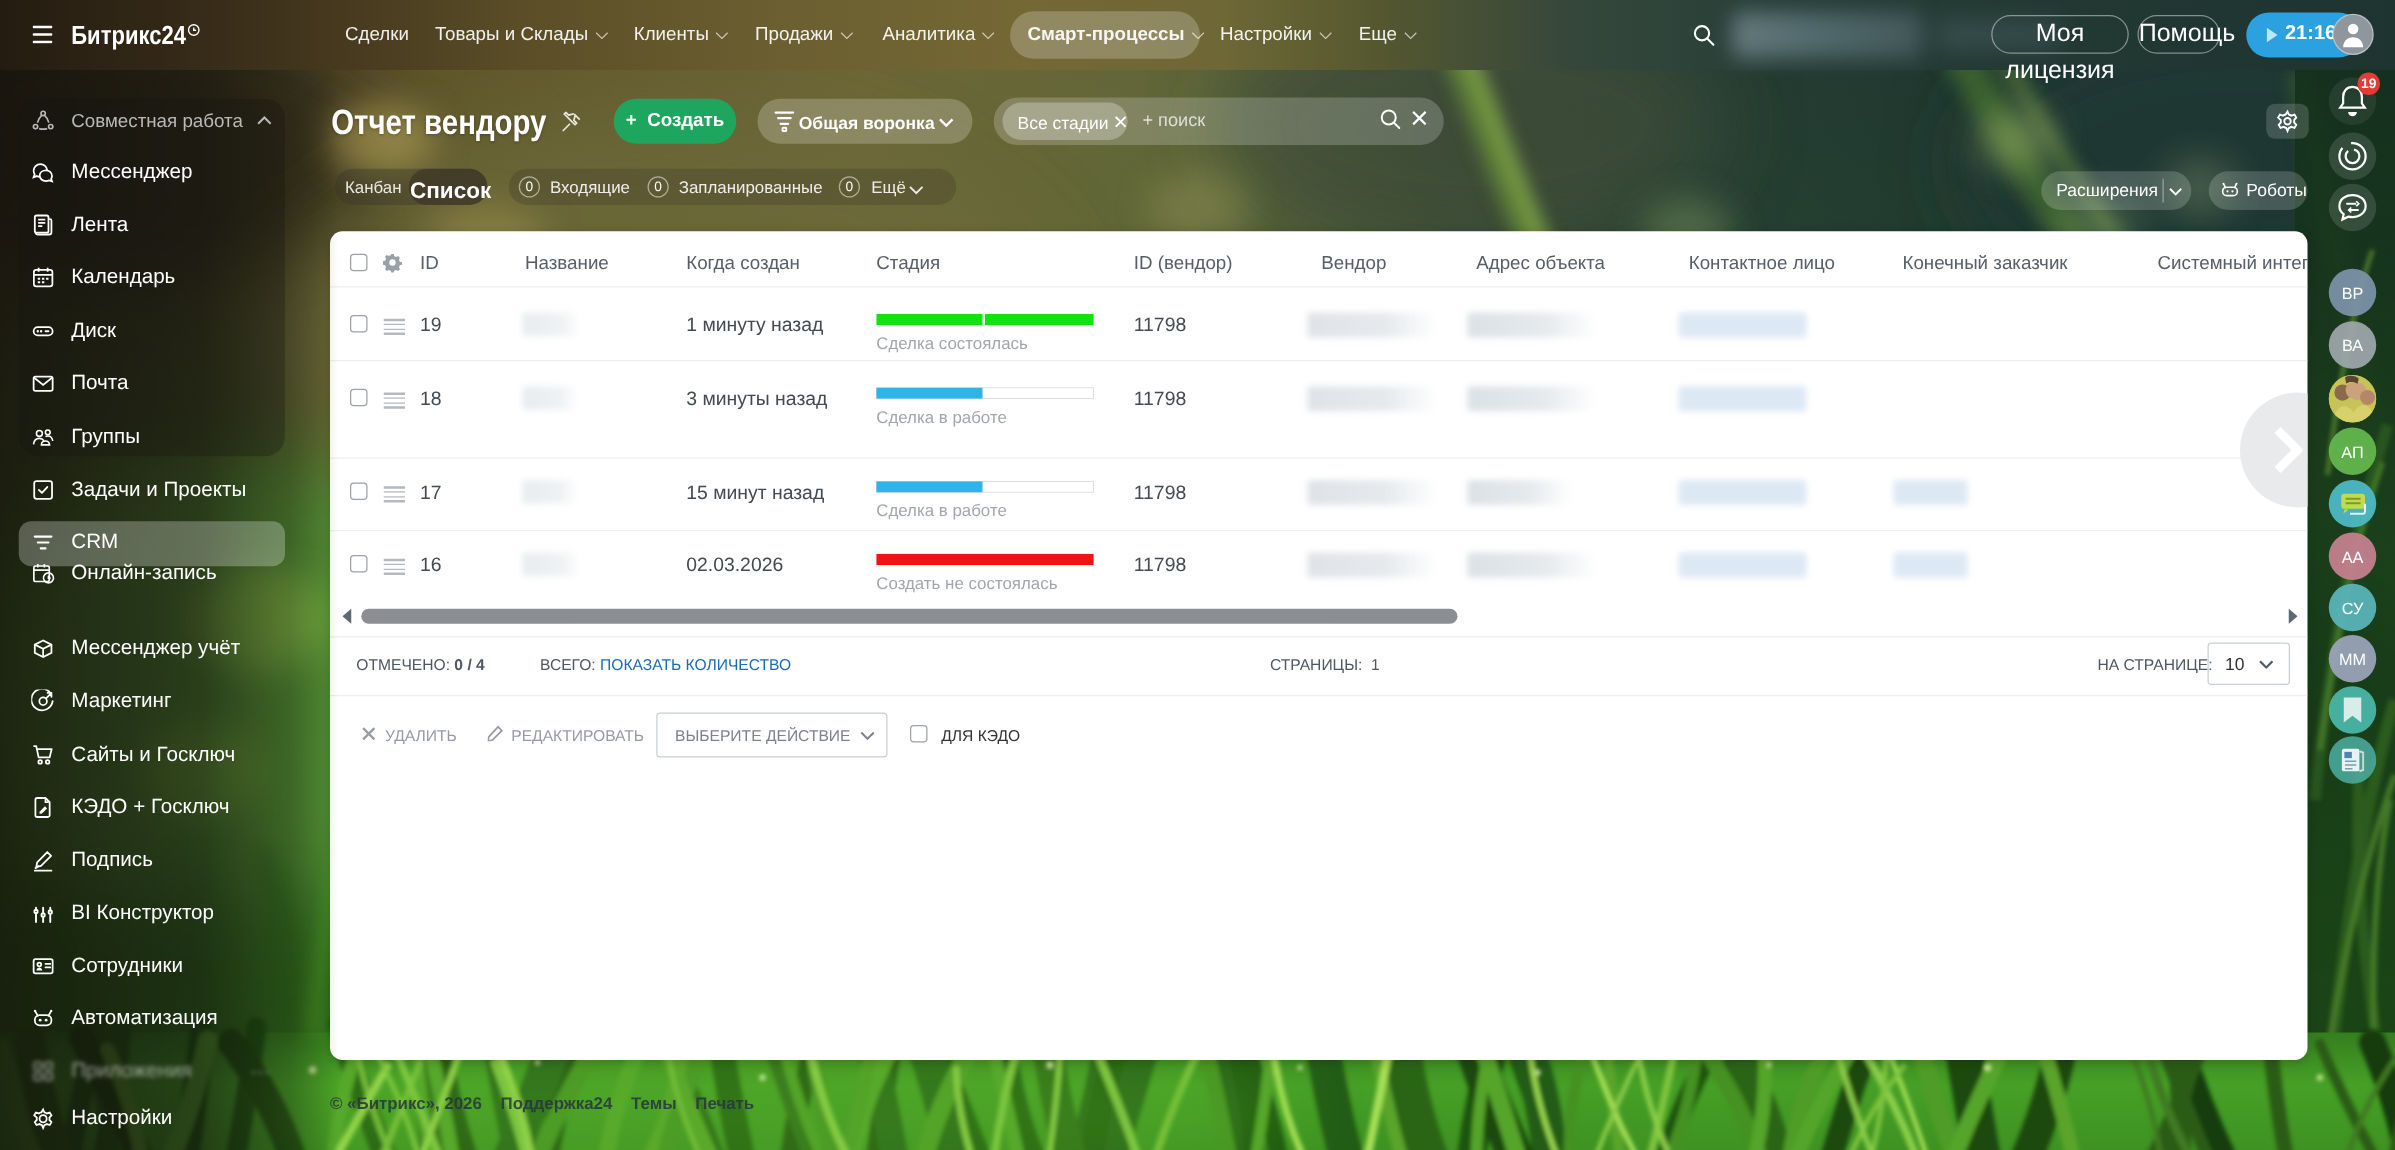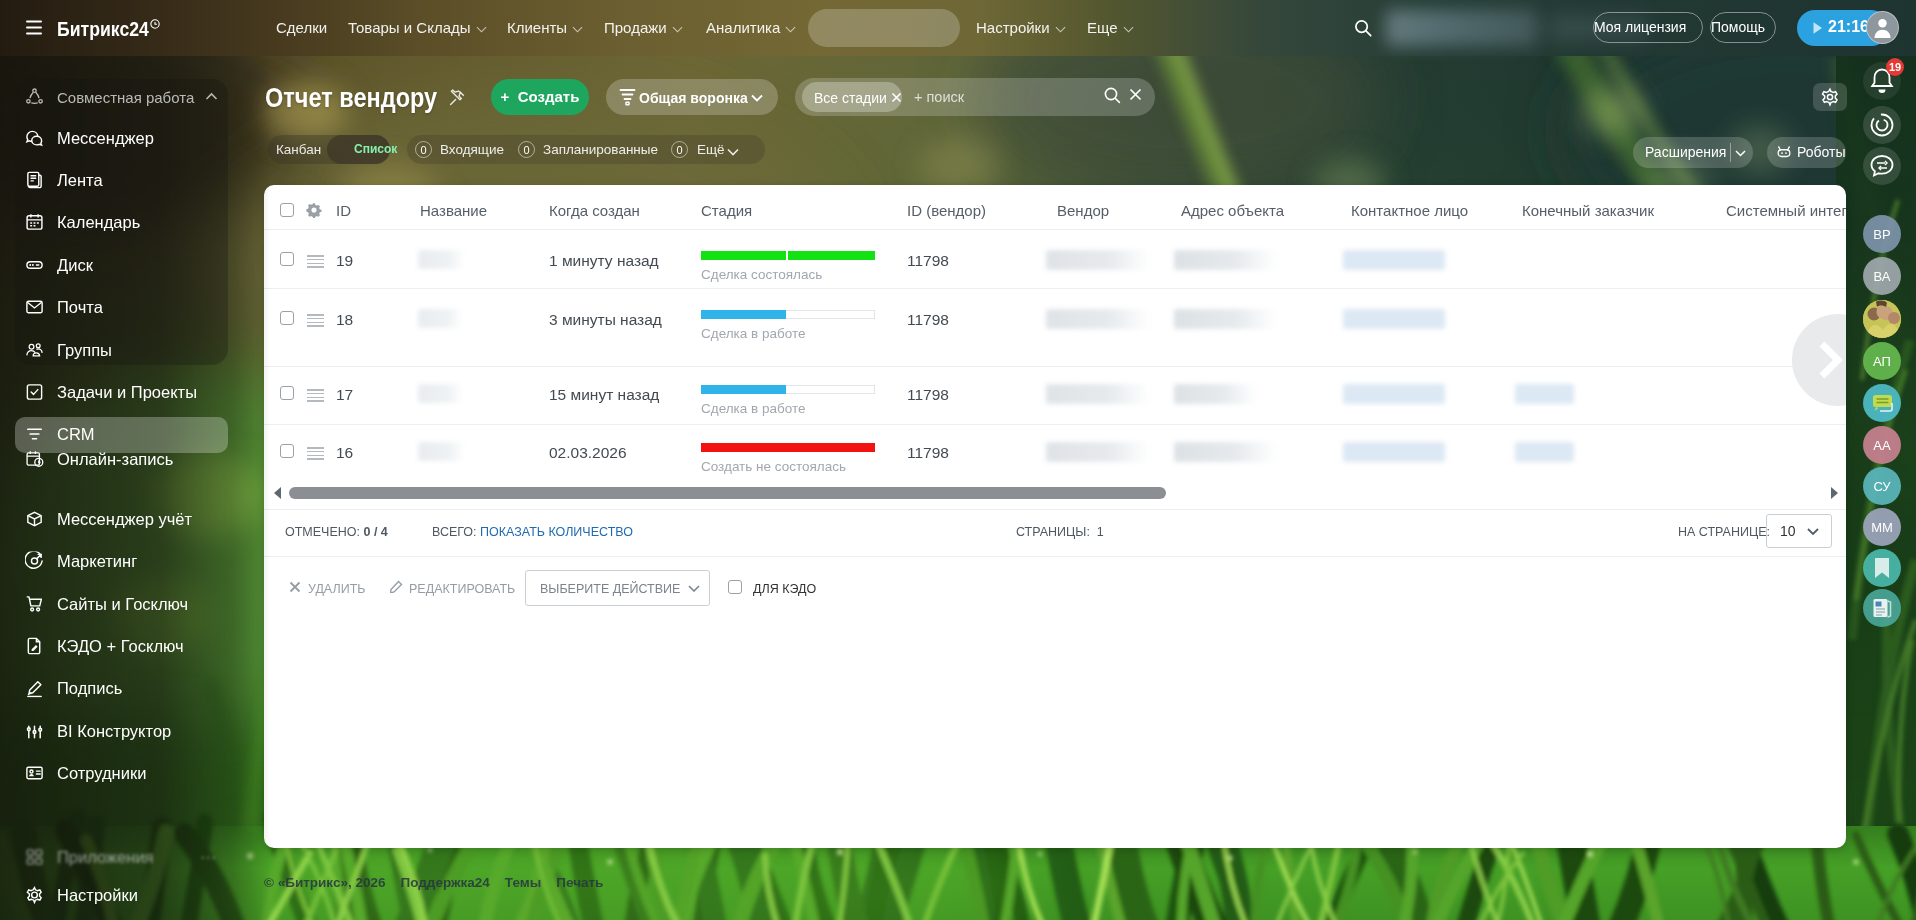--- a/index.html
+++ b/index.html
@@ -24,21 +24,21 @@
   .hline { position:absolute; left:0; width:1582px; height:1px; background:#eceeef; }
   .cbx { position:absolute; width:14px; height:14px; border:1.8px solid #9aa1a8; border-radius:3px; background:#fff; }
   .burger { position:absolute; width:17px; height:13px; }
   .burger i { position:absolute; left:0; width:17px; height:1.5px; background:#b3b9bf; }
   .thead { position:absolute; font-size:15px; color:#565e68; white-space:nowrap; }
   .tcell { position:absolute; font-size:15.5px; color:#424a52; white-space:nowrap; }
   .blurb { position:absolute; border-radius:2px; filter:blur(2.5px); }
   .stlabel { position:absolute; font-size:13.5px; color:#a2a7ae; white-space:nowrap; }
   
   .glass { background:rgba(255,255,255,0.22); border-radius:17px; }
-  .pillbtn { position:absolute; border:1px solid rgba(255,255,255,0.45); border-radius:16px; color:#fff; font-size:14px; }
+  .pillbtn { position:absolute; border:1px solid rgba(255,255,255,0.45); border-radius:16px; color:#fff; font-size:20px; text-align:center; }
 </style>
 </head>
 <body>
 <div id="stage">
   <svg class="abs" id="bgsvg" width="1916" height="920" style="left:0;top:0;z-index:1" viewBox="0 0 1916 920">
     <defs>
       <linearGradient id="hbase" x1="0" y1="0" x2="1" y2="0">
         <stop offset="0" stop-color="#4f4527"></stop>
         <stop offset="0.18" stop-color="#60552c"></stop>
         <stop offset="0.36" stop-color="#6e6636"></stop>
@@ -278,20 +278,21 @@
     <svg class="abs" style="left:150px;top:19px" width="10" height="10" viewBox="0 0 11 11">
       <circle cx="5.5" cy="5.5" r="4.6" fill="none" stroke="#fff" stroke-width="1.2"></circle>
       <path d="M5.5 3.2v2.5h2.1" fill="none" stroke="#fff" stroke-width="1.2"></path>
     </svg>
     <div class="navitem" style="left:276px">Сделки</div>
     <div class="navitem" style="left:348px">Товары и Склады<span class="chev"></span></div>
     <div class="navitem" style="left:507px">Клиенты<span class="chev"></span></div>
     <div class="navitem" style="left:604px">Продажи<span class="chev"></span></div>
     <div class="navitem" style="left:706px">Аналитика<span class="chev"></span></div>
     <div class="abs" style="left:808px;top:9px;width:152px;height:38px;background:rgba(255,255,255,0.22);border-radius:19px"></div>
+    <div class="navitem" style="left:822px;font-weight:bold">Смарт-процессы<span class="chev"></span></div>
     <div class="navitem" style="left:976px">Настройки<span class="chev"></span></div>
     <div class="navitem" style="left:1087px">Еще<span class="chev"></span></div>
 
     <svg class="abs" style="left:1354px;top:19px" width="19" height="19" viewBox="0 0 20 20">
       <circle cx="8" cy="8" r="6" fill="none" stroke="#fff" stroke-width="1.8"></circle>
       <path d="M12.6 12.6l5 5" stroke="#fff" stroke-width="1.8" stroke-linecap="round"></path>
     </svg>
 
     <div class="abs" style="left:1386px;top:10px;width:152px;height:36px;border-radius:6px;background:linear-gradient(90deg,rgba(165,185,200,0.48),rgba(145,170,190,0.40) 45%,rgba(135,155,170,0.30));filter:blur(8px)"></div>
     <div class="abs" style="left:1548px;top:16px;width:100px;height:24px;border-radius:5px;background:rgba(120,140,150,0.22);filter:blur(9px)"></div>
@@ -446,20 +447,31 @@
       </div>
     <div class="sitem" style="top:696px">
         <svg class="ic" viewBox="0 0 20 20" fill="none" stroke="#fff" stroke-width="1.5">
           <rect x="2" y="4" width="16" height="12" rx="1.5"></rect>
           <circle cx="6.8" cy="8.5" r="1.6"></circle>
           <path d="M4.3 13.5c.3-1.5 1.3-2.4 2.5-2.4s2.2.9 2.5 2.4z" fill="#fff" stroke="none"></path>
           <path d="M12 8h4M12 11h4" stroke-linecap="round"></path>
         </svg>
         <span class="lbl">Сотрудники</span>
       </div>
+    <div class="sitem" style="top:738px">
+        <svg class="ic" viewBox="0 0 20 20" fill="none" stroke="#fff" stroke-width="1.5">
+          <rect x="3" y="7" width="14" height="8.5" rx="4"></rect>
+          <circle cx="7.5" cy="11.2" r="1.2" fill="#fff" stroke="none"></circle>
+          <circle cx="12.5" cy="11.2" r="1.2" fill="#fff" stroke="none"></circle>
+          <path d="M5.5 7.5L3.5 4M14.5 7.5l2-3.5" stroke-linecap="round"></path>
+          <circle cx="3.2" cy="3.4" r="1" fill="#fff" stroke="none"></circle>
+          <circle cx="16.8" cy="3.4" r="1" fill="#fff" stroke="none"></circle>
+        </svg>
+        <span class="lbl">Автоматизация</span>
+      </div>
     <div class="sitem" style="top:780px;opacity:0.55;filter:blur(1.5px)">
         <svg class="ic" viewBox="0 0 20 20" fill="none" stroke="#fff" stroke-width="1.5">
           <rect x="2.5" y="2.5" width="6" height="6" rx="1"></rect>
           <rect x="11.5" y="2.5" width="6" height="6" rx="1"></rect>
           <rect x="2.5" y="11.5" width="6" height="6" rx="1"></rect>
           <rect x="11.5" y="11.5" width="6" height="6" rx="1"></rect>
         </svg>
         <span class="lbl">Приложения</span>
         <span class="abs" style="left:200px;top:12px;color:#ccc">⋯</span>
       </div>
@@ -504,21 +516,21 @@
         <circle cx="7" cy="7" r="5.6" fill="none" stroke="#fff" stroke-width="1.6"></circle>
         <path d="M11.2 11.2l4.2 4.2" stroke="#fff" stroke-width="1.6" stroke-linecap="round"></path>
       </svg>
     <svg class="abs" style="left:865px;top:32px" width="13" height="13" viewBox="0 0 13 13">
         <path d="M1.5 1.5l10 10M11.5 1.5l-10 10" stroke="#fff" stroke-width="1.7"></path>
       </svg>
 
     <div class="abs" style="left:4px;top:79px;width:122px;height:29px;background:rgba(58,52,40,0.4);border-radius:15px"></div>
     <div class="abs" style="left:12px;top:86px;font-size:13.5px;color:rgba(255,255,255,0.88)">Канбан</div>
     <div class="abs" style="left:63px;top:79px;width:63px;height:29px;background:rgba(52,46,36,0.55);border-radius:15px"></div>
-    <div class="abs" style="left:90px;top:86px;font-size:12px;color:#86efac;font-weight:bold">Список</div>
+    <div class="abs" style="left:64px;top:86px;font-size:18px;color:#ffffff;font-weight:bold">Список</div>
     <div class="abs" style="left:143px;top:79px;width:358px;height:29px;background:rgba(70,62,44,0.35);border-radius:15px"></div>
     <div class="abs" style="left:151px;top:85px;width:17px;height:17px;border:1.5px solid rgba(255,255,255,0.5);border-radius:50%;color:#fff;font-size:11px;text-align:center;line-height:17px">0</div>
     <div class="abs" style="left:176px;top:86px;font-size:13.5px;color:rgba(255,255,255,0.9)">Входящие</div>
     <div class="abs" style="left:254px;top:85px;width:17px;height:17px;border:1.5px solid rgba(255,255,255,0.5);border-radius:50%;color:#fff;font-size:11px;text-align:center;line-height:17px">0</div>
     <div class="abs" style="left:279px;top:86px;font-size:13.5px;color:rgba(255,255,255,0.9)">Запланированные</div>
     <div class="abs" style="left:407px;top:85px;width:17px;height:17px;border:1.5px solid rgba(255,255,255,0.5);border-radius:50%;color:#fff;font-size:11px;text-align:center;line-height:17px">0</div>
     <div class="abs" style="left:433px;top:86px;font-size:13.5px;color:rgba(255,255,255,0.9)">Ещё</div>
     <svg class="abs" style="left:463px;top:92px" width="12" height="8" viewBox="0 0 12 8">
         <path d="M1 1.5l5 5 5-5" stroke="rgba(255,255,255,0.88)" stroke-width="1.6" fill="none"></path>
       </svg>

